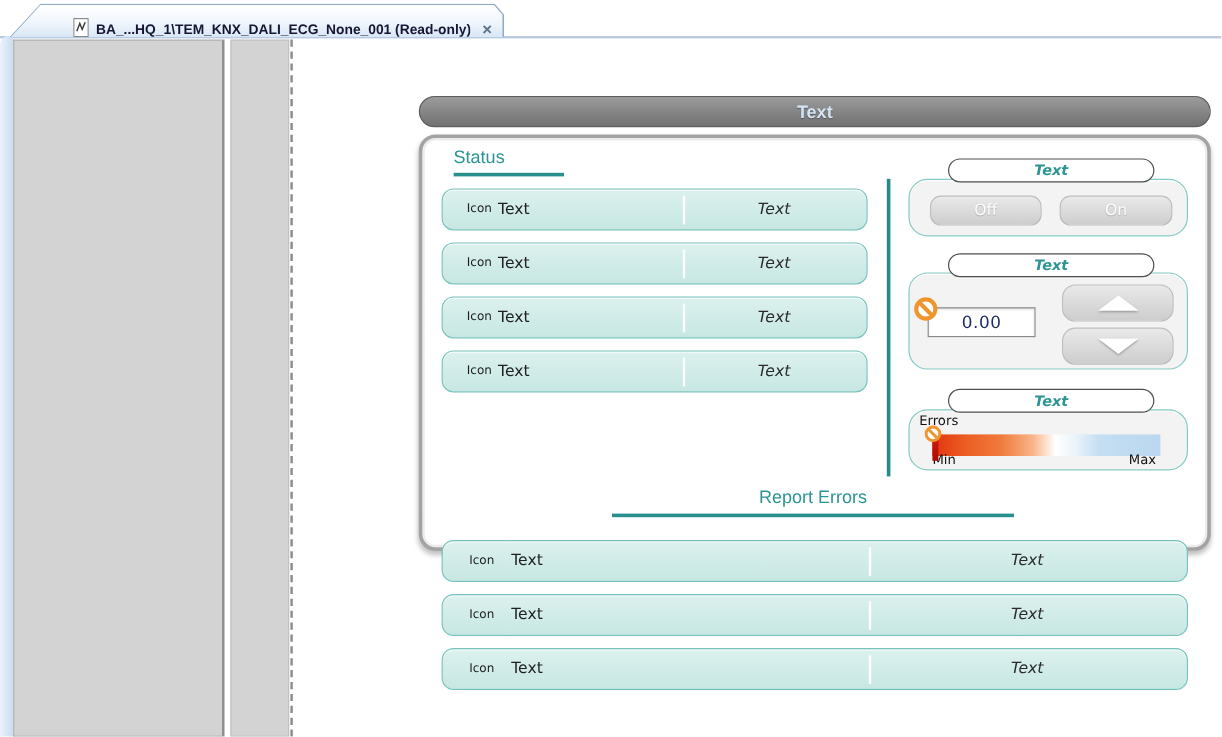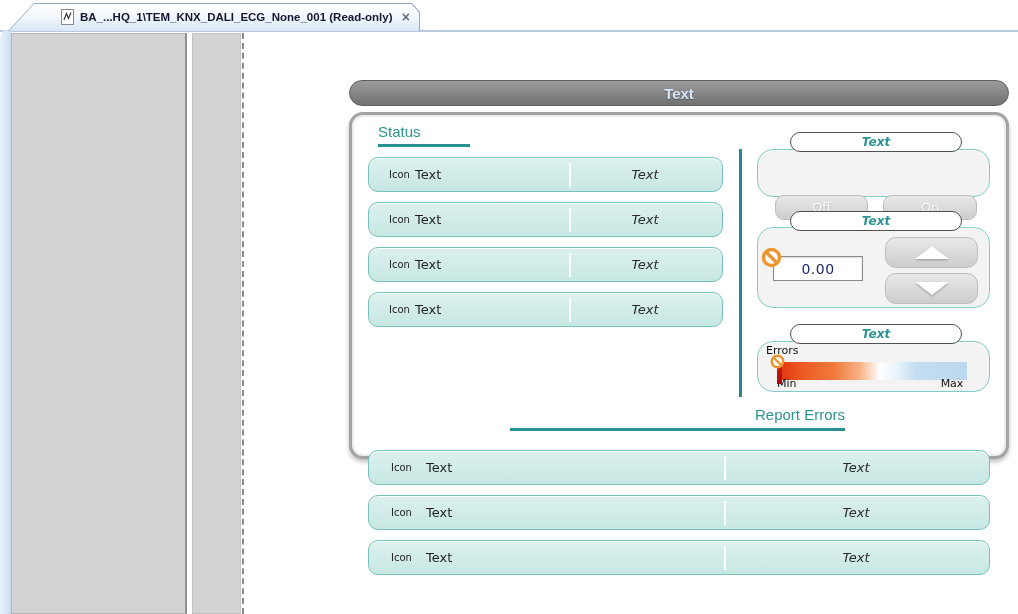--- a/index.html
+++ b/index.html
@@ -8,21 +8,21 @@
 
   
   .tabstrip-line{position:absolute;left:0;top:30px;width:1018px;height:2px;background:#b7cadf;}
   .tab{position:absolute;left:8px;top:3px;width:412px;height:28px;z-index:5;}
   .tab-border{position:absolute;inset:0;background:#8fa9c6;
       clip-path:polygon(0 100%,26px 0,calc(100% - 8px) 0,100% 9px,100% 100%);}
   .tab-fill{position:absolute;left:1px;top:1px;right:1px;bottom:0;
       background:linear-gradient(#ffffff 0%,#f2f7fd 50%,#d8e7f6 100%);
       clip-path:polygon(0 100%,25px 0,calc(100% - 7.5px) 0,100% 8.5px,100% 100%);}
   .tab-content{position:absolute;left:33px;right:6px;top:0;bottom:0;display:flex;
-      align-items:center;gap:6px;padding-left:20px;}
+      align-items:flex-end;gap:6px;padding-left:20px;}
   .tab-title{font-family:"Liberation Sans",sans-serif;font-size:11.5px;font-weight:bold;
       color:#161633;white-space:nowrap;overflow:hidden;flex:1;}
   .tab-close{font-family:"Liberation Sans",sans-serif;font-size:14px;font-weight:bold;
       color:#5f7287;line-height:1;padding:0 4px;cursor:default;}
 
   
   .frame-left{position:absolute;left:0;top:30px;width:11px;height:584px;
       background:linear-gradient(90deg,#ecf3fb,#c9dcf0);border-top-left-radius:7px;}
   .dock-a{position:absolute;left:11px;top:33px;width:176px;height:581px;background:#d3d3d3;
       border:1px solid #b3b3b3;border-right:2px solid #8f8f8f;box-sizing:border-box;}
@@ -66,21 +66,21 @@
   .grp-box{position:absolute;left:405px;width:233px;background:#f3f3f3;
       border:1.5px solid #85cbc5;border-radius:16px;box-shadow:inset 0 1px 0 #fff;}
   .grp-caption{position:absolute;left:438px;width:172px;height:20px;background:#fff;
       border:1.5px solid #4f4f4f;border-radius:11px;z-index:3;display:flex;
       align-items:center;justify-content:center;}
   .grp-caption span{font-size:12px;font-weight:bold;font-style:italic;color:#2d9494;}
 
   .gbtn{position:absolute;background:linear-gradient(#e9e9e9,#cdcdcd);
       border:1px solid #bdbdbd;border-radius:9px;display:flex;align-items:center;
       justify-content:center;color:#fdfdfd;font-size:13px;
-      text-shadow:0 1px 1px rgba(0,0,0,.2);margin-top:32px;}
+      text-shadow:0 1px 1px rgba(0,0,0,.2);}
   .spin-btn{position:absolute;background:linear-gradient(#e9e9e9,#cdcdcd);
       border:1px solid #bdbdbd;border-radius:11px;display:flex;align-items:center;
       justify-content:center;}
   .tri-up{width:0;height:0;border-left:17px solid transparent;
       border-right:17px solid transparent;border-bottom:13px solid #fff;
       filter:drop-shadow(0 1px 1px rgba(0,0,0,.3));}
   .tri-down{width:0;height:0;border-left:17px solid transparent;
       border-right:17px solid transparent;border-top:13px solid #fff;
       filter:drop-shadow(0 1px 1px rgba(0,0,0,.3));}
 
@@ -195,21 +195,21 @@
       <svg width="15" height="15" viewBox="0 0 21 21">
         <circle cx="10.5" cy="10.5" r="8" fill="#ffffff" stroke="#f0942d" stroke-width="3.4"></circle>
         <line x1="4.9" y1="4.9" x2="16.1" y2="16.1" stroke="#f0942d" stroke-width="3.4"></line>
       </svg>
     </span>
     <div class="grad-bar"></div>
     <div class="grad-marker"></div>
     <span class="grad-label" style="left:425px;top:262px;">Min</span>
     <span class="grad-label" style="left:585px;top:262px;width:30px;text-align:center;">Max</span>
 
-    <div class="sec-heading" style="left:158px;top:291px;width:335px;text-align:right;">Report Errors</div>
+    <div class="sec-heading" style="left:158px;top:291px;width:335px;text-align:center;">Report Errors</div>
     <div class="sec-underline" style="left:158px;top:313px;width:335px;"></div>
 
     <div class="trow" style="left:16px;top:335px;width:622px;">
       <span class="icon-label" style="left:22px;">Icon</span>
       <span class="row-label" style="left:57px;">Text</span>
       <span class="row-divider" style="left:355px;"></span>
       <span class="row-value" style="left:355px;width:264px;">Text</span>
     </div>
     <div class="trow" style="left:16px;top:380px;width:622px;">
       <span class="icon-label" style="left:22px;">Icon</span>

